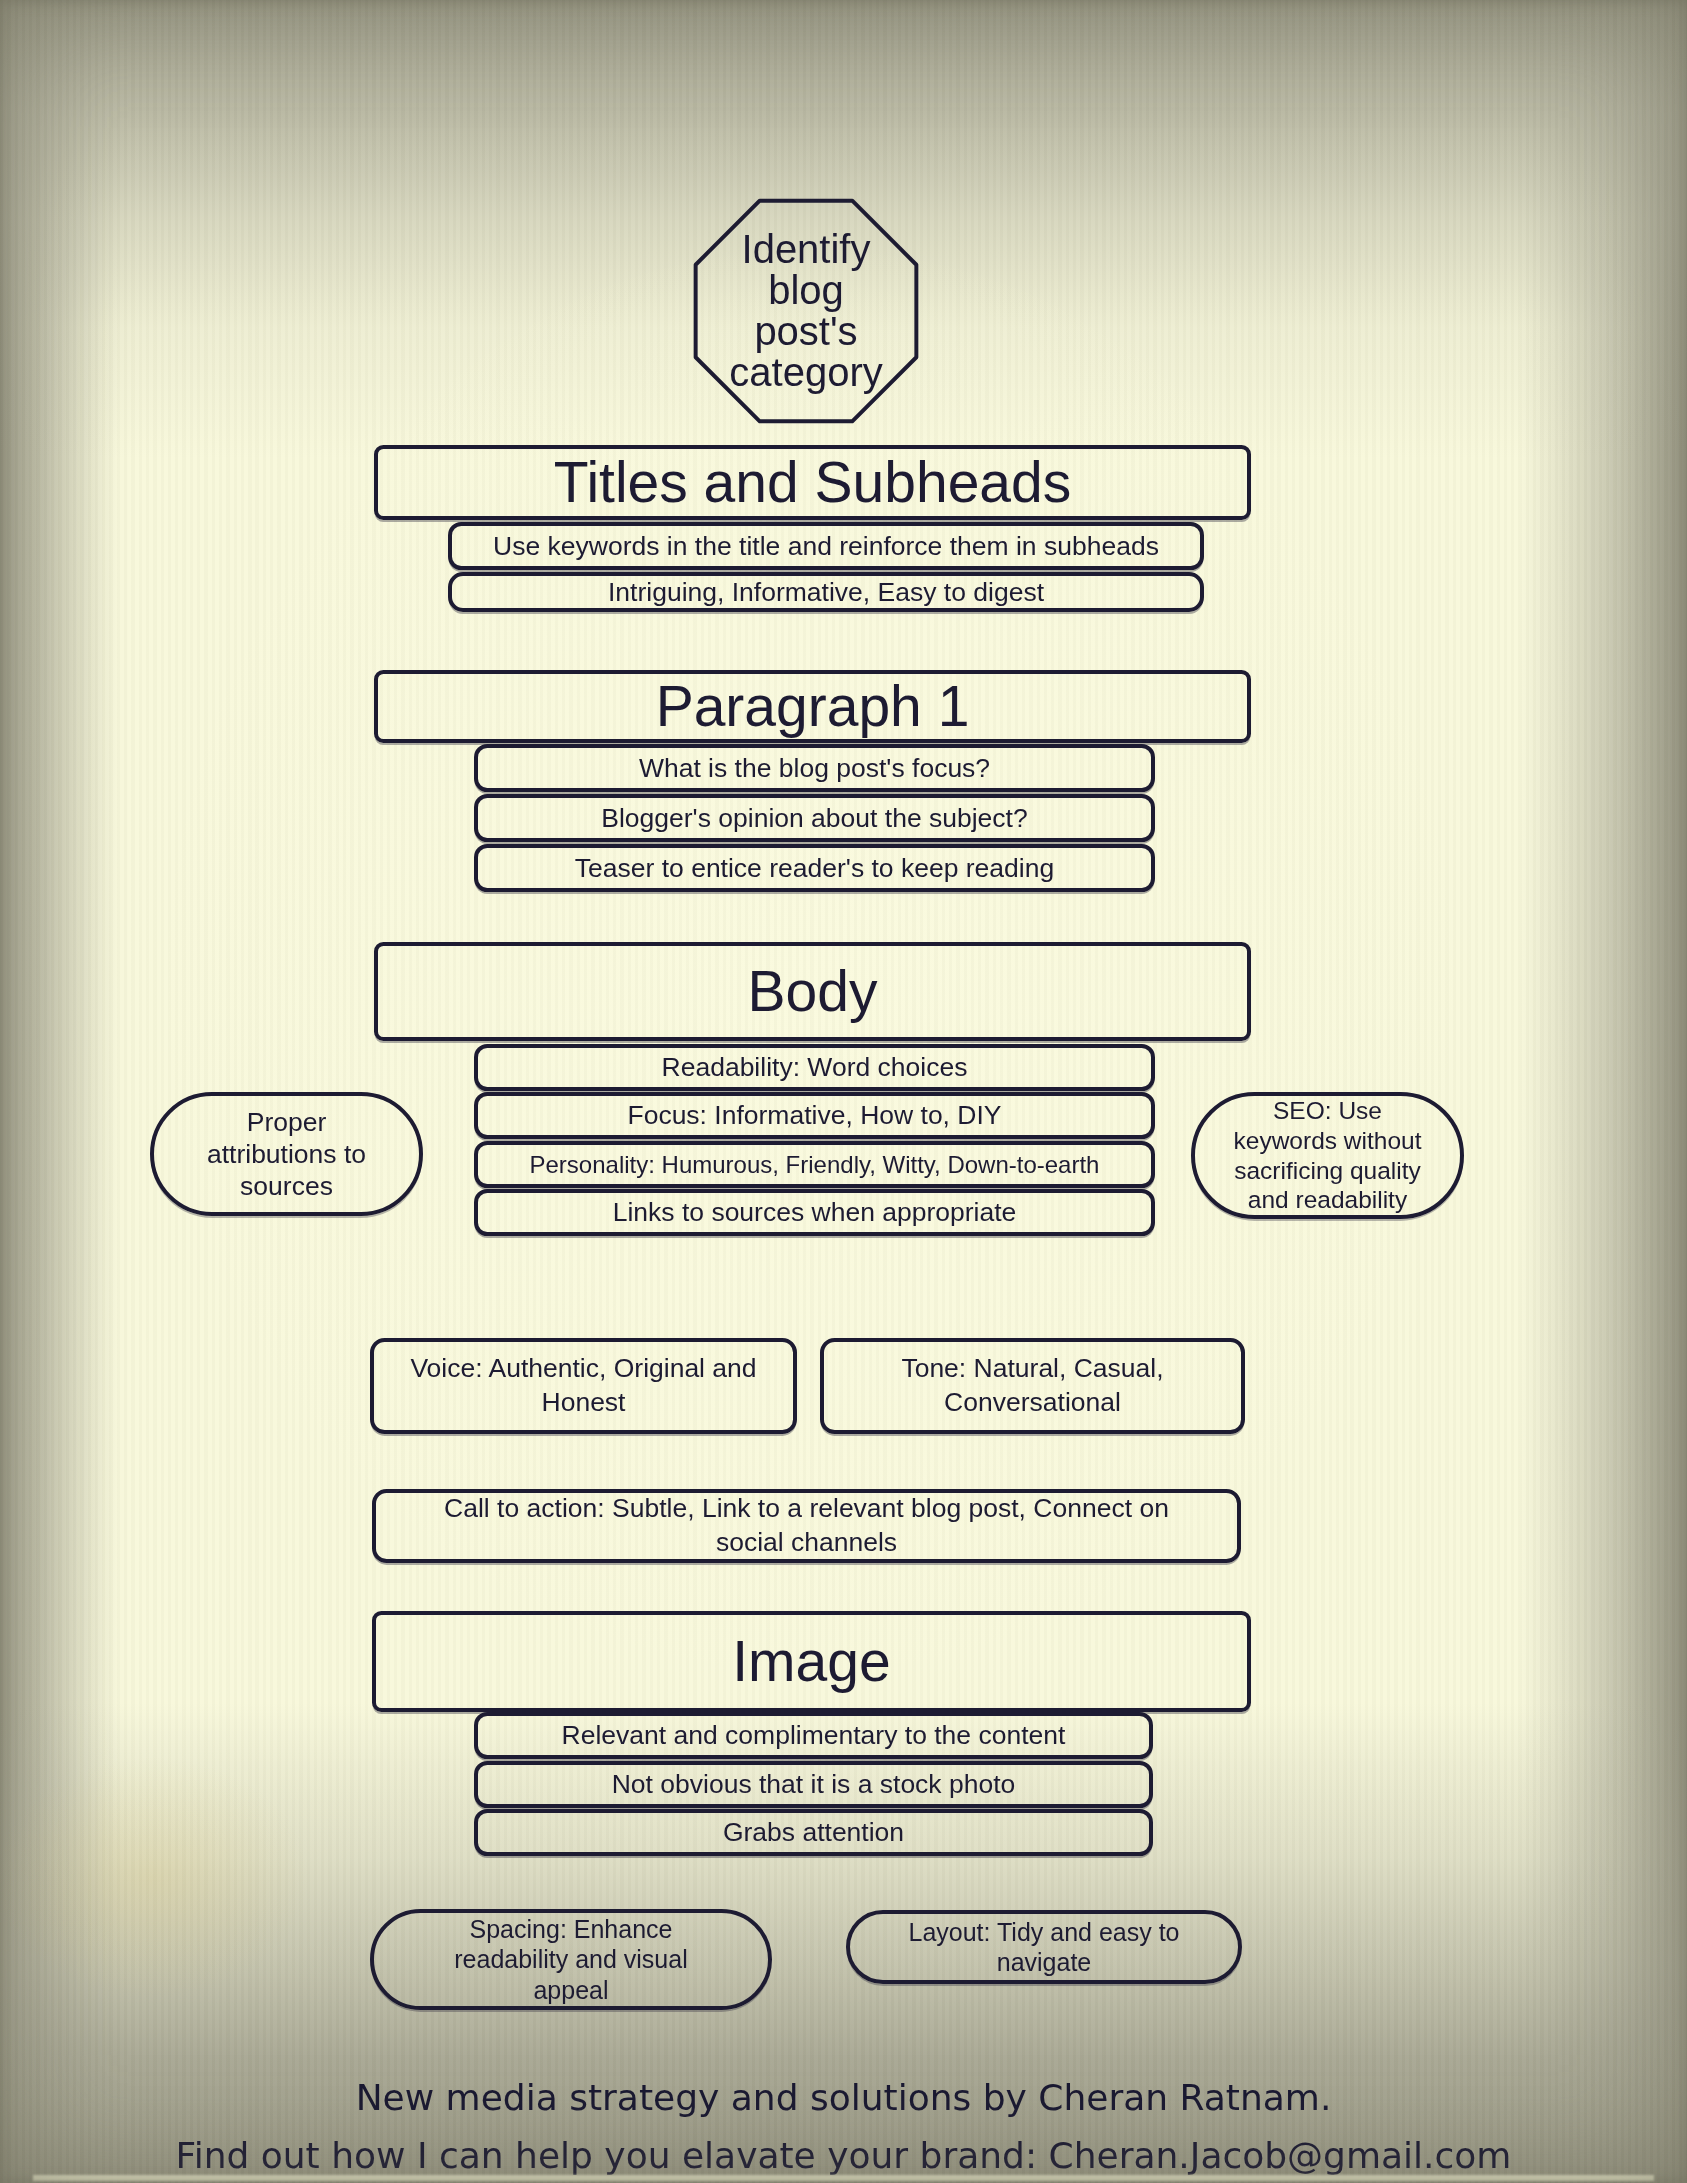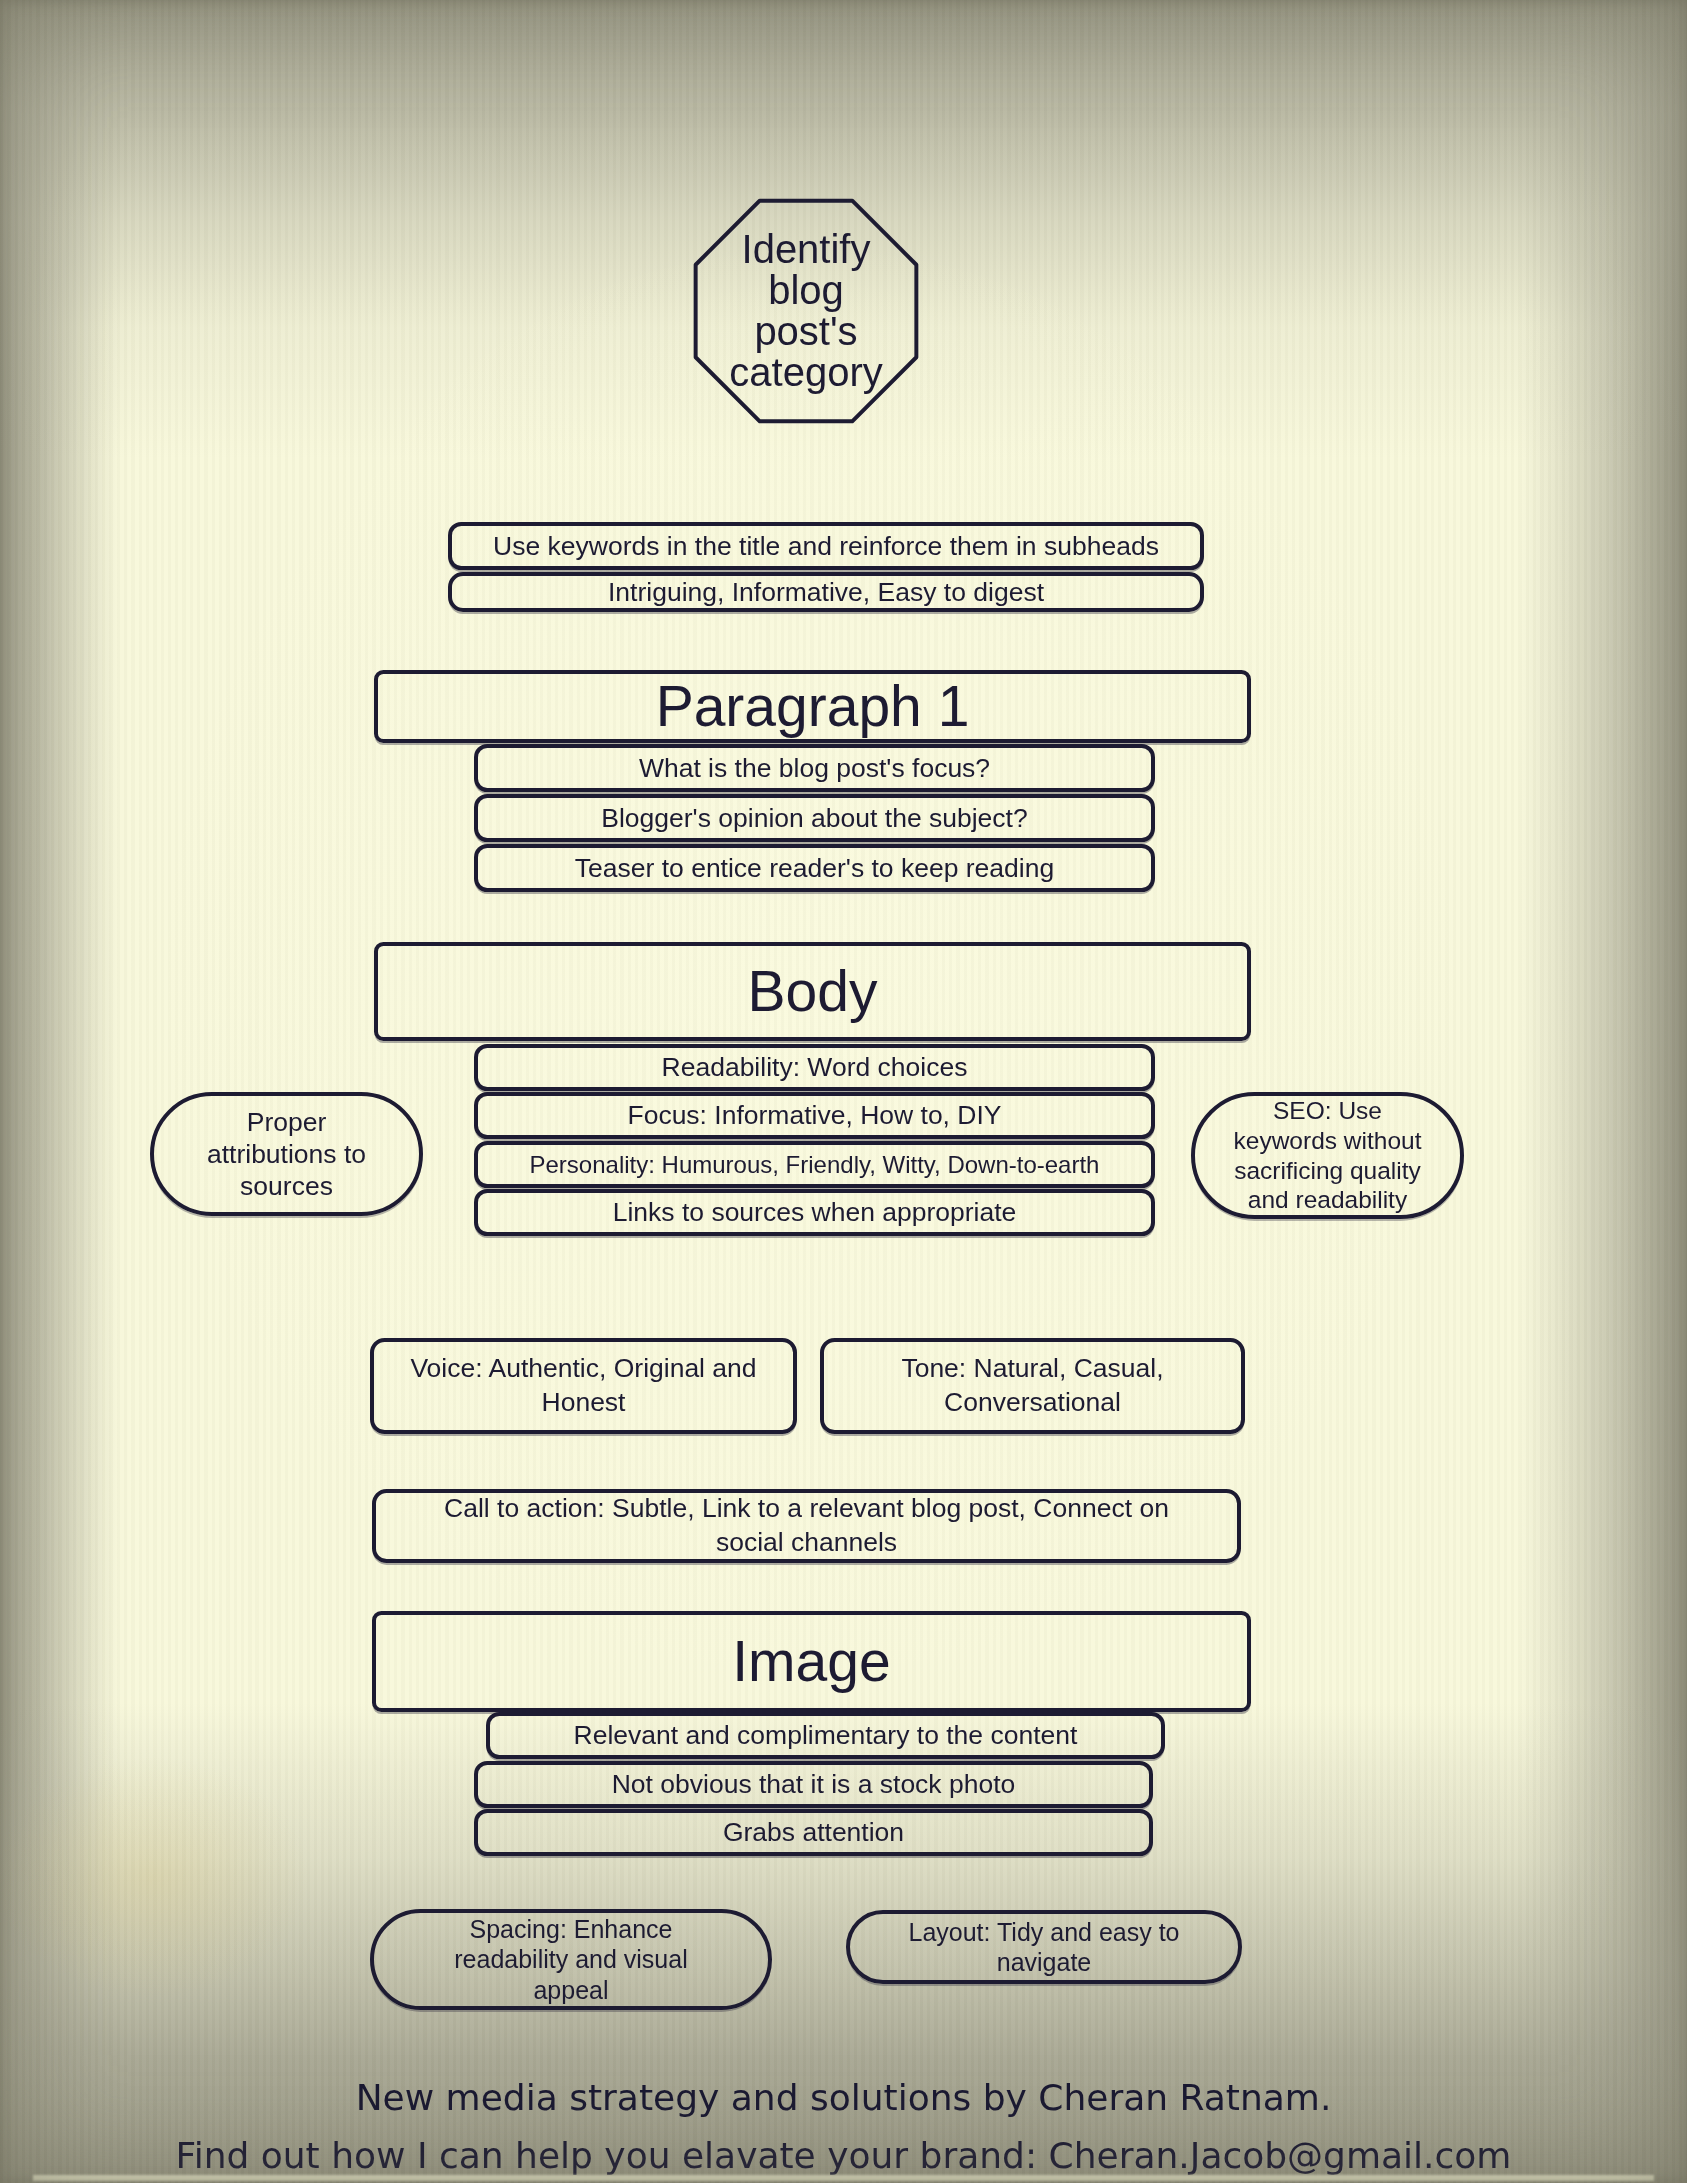--- a/index.html
+++ b/index.html
@@ -73,20 +73,23 @@
       <polygon points="101,4 241,4 338,101 338,241 241,338 101,338 4,241 4,101" fill="none" stroke="#1d1b32" stroke-width="6" stroke-linejoin="round"></polygon>
     </svg>
     <div class="octagon-text lines">
       <span>Identify</span>
       <span>blog</span>
       <span>post's</span>
       <span>category</span>
     </div>
   </div>
 
+  <div class="shape hdr" style="left:374px; top:445px; width:877px; height:75px;">
+    <span>Titles and Subheads</span>
+  </div>
   <div class="shape sub" style="left:448px; top:522px; width:756px; height:48px;">
     <span>Use keywords in the title and reinforce them in subheads</span>
   </div>
   <div class="shape sub" style="left:448px; top:572px; width:756px; height:40px;border-radius:15px;">
     <span>Intriguing, Informative, Easy to digest</span>
   </div>
 
   <div class="shape hdr" style="left:374px; top:670px; width:877px; height:73px;">
     <span>Paragraph 1</span>
   </div>
@@ -138,21 +141,21 @@
   </div>
 
   <div class="shape note lines" style="left:372px; top:1489px; width:869px; height:74px;">
     <span>Call to action: Subtle, Link to a relevant blog post, Connect on</span>
     <span>social channels</span>
   </div>
 
   <div class="shape hdr" style="left:372px; top:1611px; width:879px; height:101px;">
     <span>Image</span>
   </div>
-  <div class="shape sub" style="left:486px; top:1712px; width:679px; height:47px;">
+  <div class="shape sub" style="left:474px; top:1712px; width:679px; height:47px;">
     <span>Relevant and complimentary to the content</span>
   </div>
   <div class="shape sub" style="left:474px; top:1761px; width:679px; height:47px;">
     <span>Not obvious that it is a stock photo</span>
   </div>
   <div class="shape sub" style="left:474px; top:1809px; width:679px; height:47px;">
     <span>Grabs attention</span>
   </div>
 
   <div class="shape pill lines" style="left:370px; top:1909px; width:402px; height:101px;">

